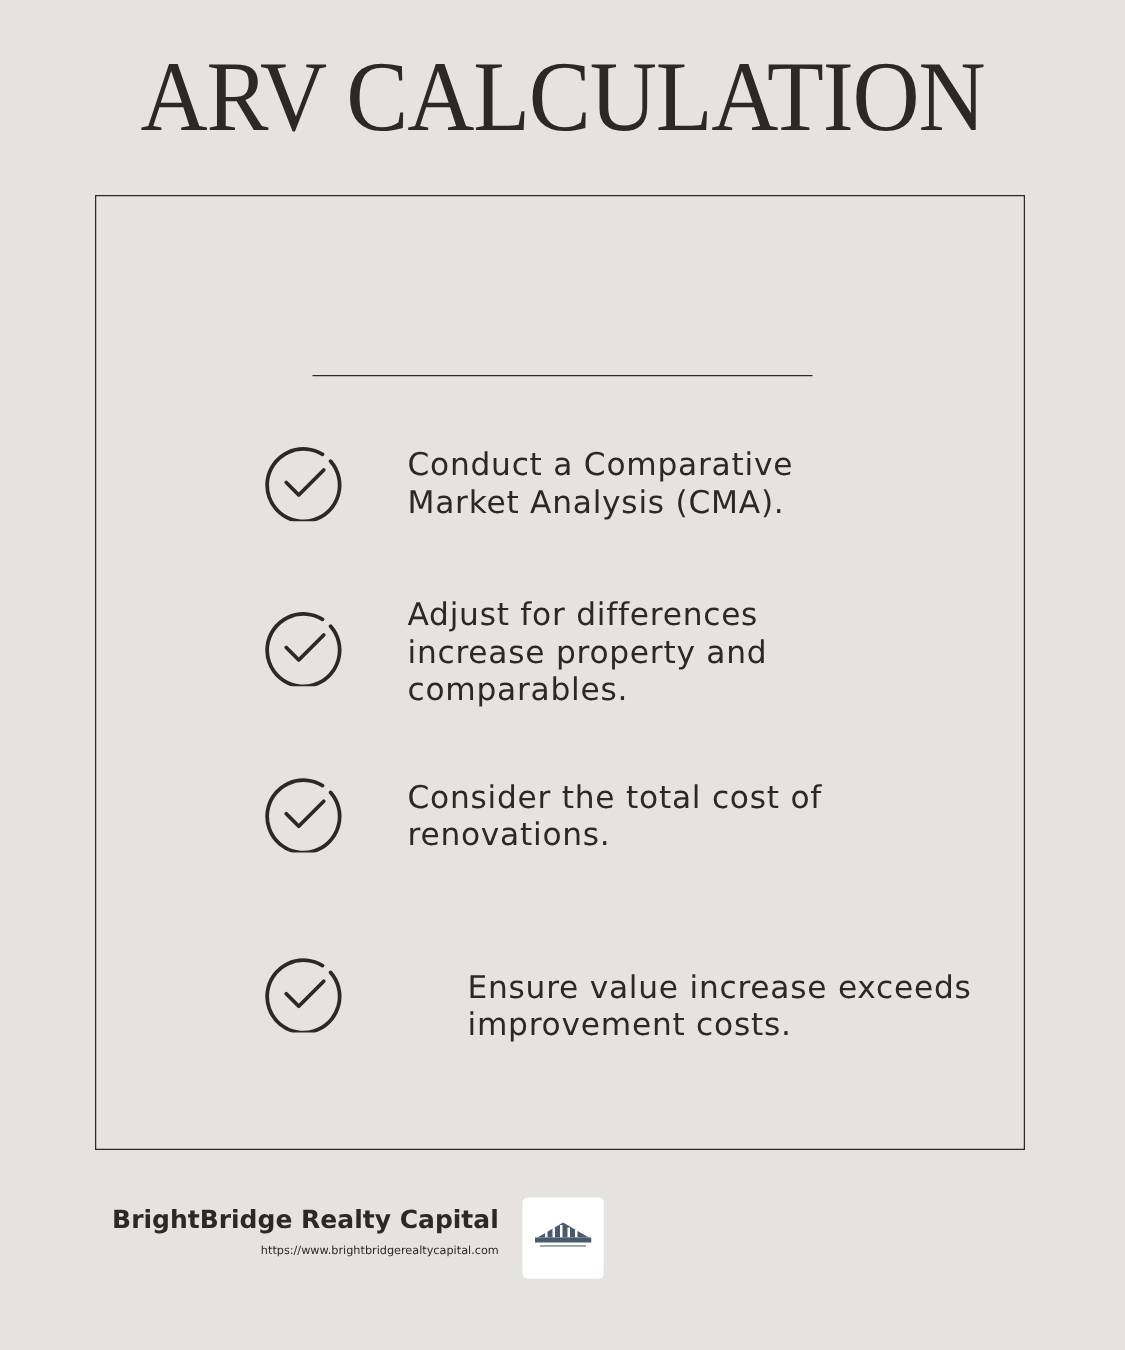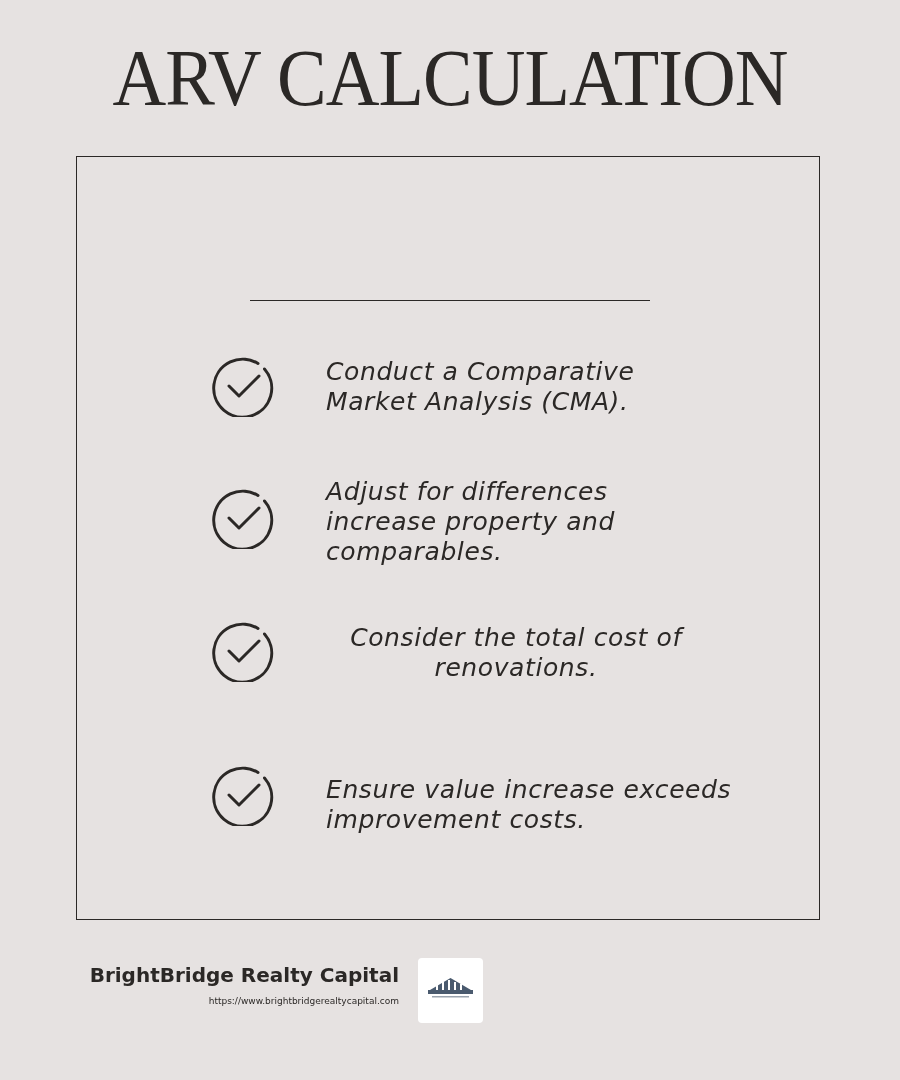--- a/index.html
+++ b/index.html
@@ -60,21 +60,20 @@
     }
     .item .text {
       position: absolute;
       left: 114px;
       font-family: "DejaVu Sans", sans-serif;
       font-size: 25px;
       line-height: 30px;
       letter-spacing: 0.6px;
       color: #2b2826;
       width: 420px;
-      font-style: italic;
     }
     .footer-name {
       position: absolute;
       right: 501px;
       top: 963px;
       font-family: "DejaVu Sans", sans-serif;
       font-weight: bold;
       font-size: 20px;
       line-height: 24px;
       color: #2b2826;
@@ -129,29 +128,29 @@
     <polyline points="17,31 27,41 47,21" fill="none" stroke="#2b2826" stroke-width="3" stroke-linecap="round" stroke-linejoin="round"></polyline>
   </svg>
   <div class="text" style="top:0; width:330px;">Adjust for differences increase property and comparables.</div>
 </div>
 
 <div class="item" style="top:620px;">
   <svg class="icon" viewBox="0 0 62 62" style="top:0;">
     <path d="M52.5 14 A29 29 0 1 1 46 8.5" fill="none" stroke="#2b2826" stroke-width="3" stroke-linecap="round"></path>
     <polyline points="17,31 27,41 47,21" fill="none" stroke="#2b2826" stroke-width="3" stroke-linecap="round" stroke-linejoin="round"></polyline>
   </svg>
-  <div class="text" style="top:3px; width:380px;text-align:center;">Consider the total cost of renovations.</div>
+  <div class="text" style="top:3px; width:380px;">Consider the total cost of renovations.</div>
 </div>
 
 <div class="item" style="top:764px;">
   <svg class="icon" viewBox="0 0 62 62" style="top:0;">
     <path d="M52.5 14 A29 29 0 1 1 46 8.5" fill="none" stroke="#2b2826" stroke-width="3" stroke-linecap="round"></path>
     <polyline points="17,31 27,41 47,21" fill="none" stroke="#2b2826" stroke-width="3" stroke-linecap="round" stroke-linejoin="round"></polyline>
   </svg>
-  <div class="text" style="top:11px; width:420px;">Ensure value increase exceeds improvement costs.</div>
+  <div class="text" style="top:11px; width:420px;margin-left:48px;">Ensure value increase exceeds improvement costs.</div>
 </div>
 
 <div class="footer-name">BrightBridge Realty Capital</div>
 <div class="footer-url">https://www.brightbridgerealtycapital.com</div>
 
 <div class="logo-tile">
   <svg width="49" height="28" viewBox="0 0 49 28">
     <polygon points="4,14 24.5,2 45,14" fill="#4a5a6e"></polygon>
     <rect x="10" y="8" width="2" height="6" fill="#ffffff"></rect>
     <rect x="16" y="6" width="2" height="8" fill="#ffffff"></rect>

